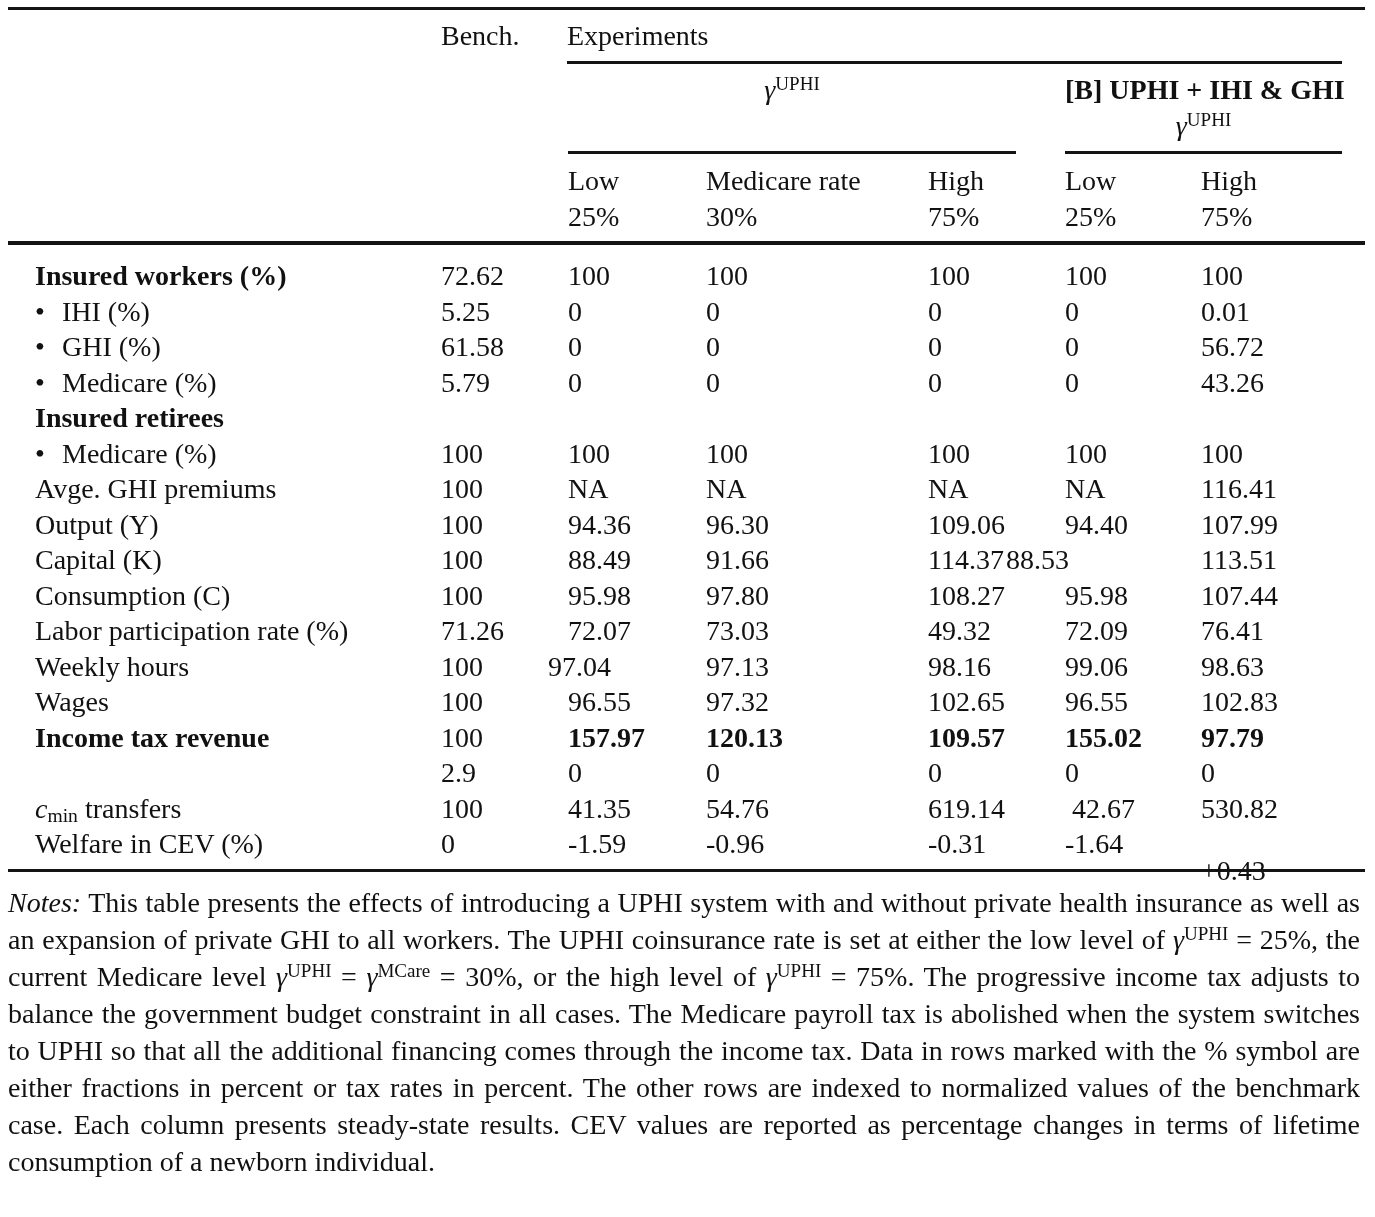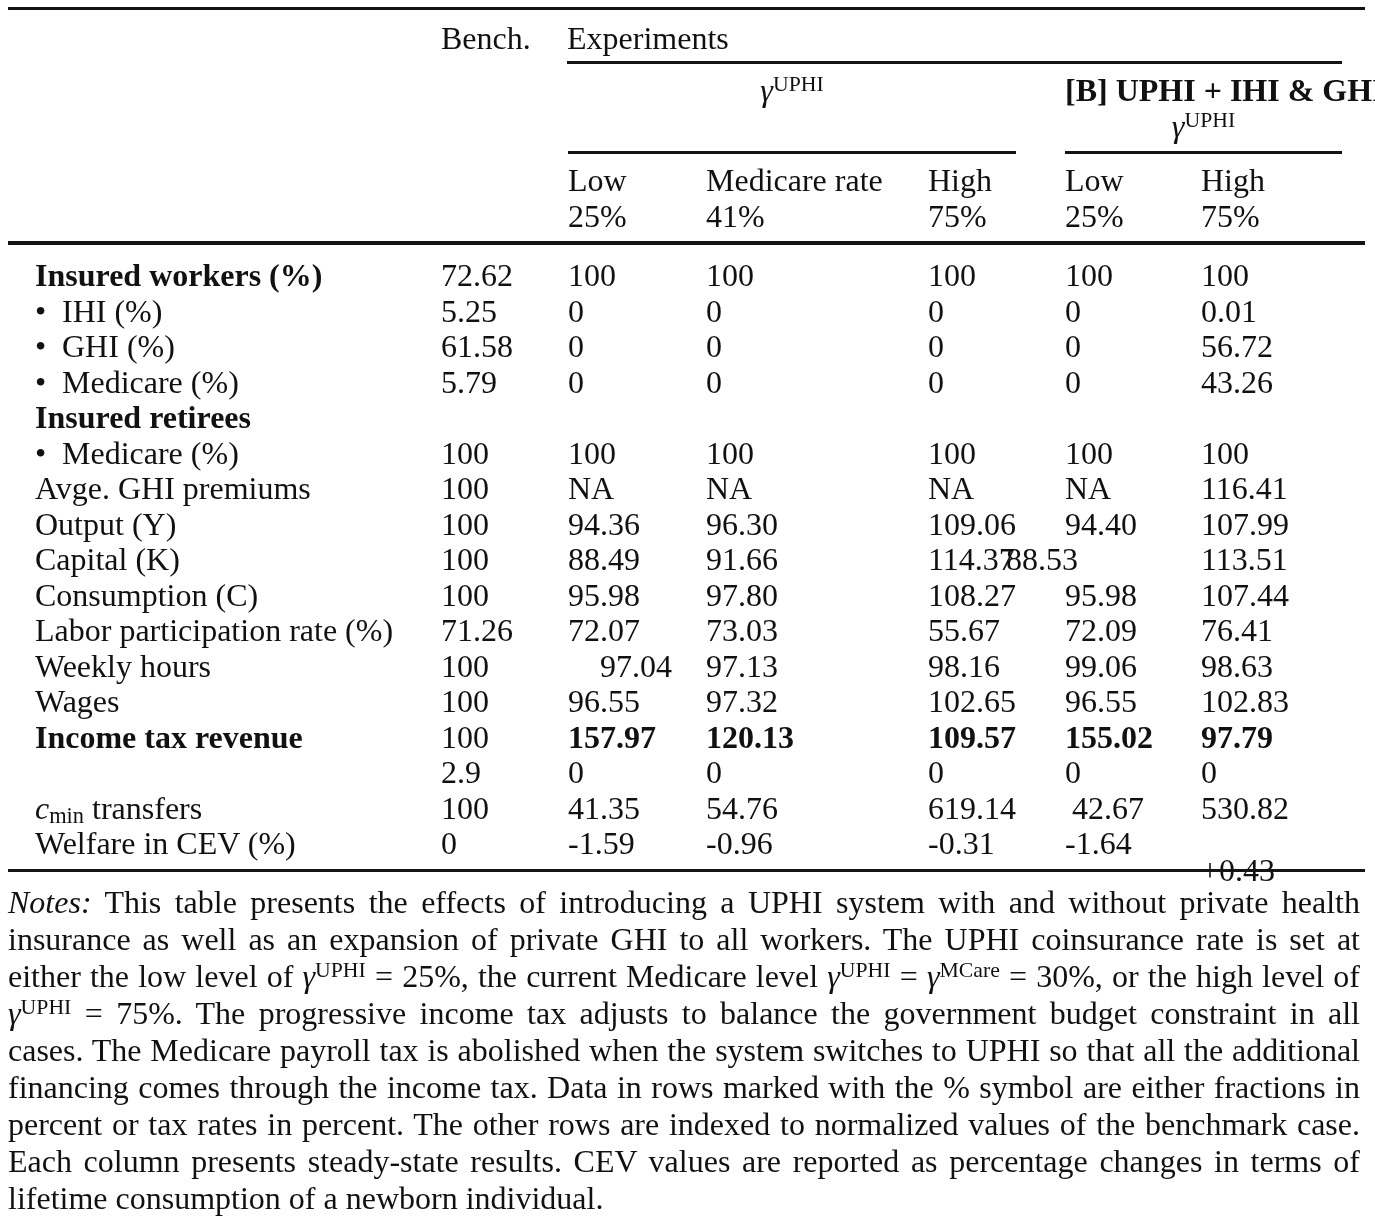--- a/index.html
+++ b/index.html
@@ -4,21 +4,21 @@
 <title>Table</title>
 <style>
   html, body { margin: 0; padding: 0; background: #ffffff; }
   .page {
     position: relative;
     width: 1375px;
     height: 1217px;
     background: #ffffff;
     color: #111111;
     font-family: "Liberation Serif", "DejaVu Serif", serif;
-    font-size: 32px;
+    font-size: 28px;
     border-radius: 32px;
   }
   .rule { position: absolute; background: #141414; }
   .rule-top    { left: 8px;    top: 7px;   width: 1357px; height: 3px; }
   .rule-exp    { left: 567px;  top: 61px;  width: 775px;  height: 2.5px; }
   .rule-ga     { left: 568px;  top: 151px; width: 448px;  height: 2.5px; }
   .rule-gb     { left: 1065px; top: 151px; width: 277px;  height: 2.5px; }
   .rule-mid    { left: 8px;    top: 241px; width: 1357px; height: 4px; }
   .rule-bottom { left: 8px;    top: 869px; width: 1357px; height: 3px; }
 
@@ -77,21 +77,21 @@
 
   <div class="rule rule-ga"></div>
   <div class="rule rule-gb"></div>
 
   <div class="colhead" style="left:568px">
     <div>Low</div>
     <div>25%</div>
   </div>
   <div class="colhead" style="left:706px">
     <div>Medicare rate</div>
-    <div>41%</div>
+    <div>30%</div>
   </div>
   <div class="colhead" style="left:928px">
     <div>High</div>
     <div>75%</div>
   </div>
   <div class="colhead" style="left:1065px">
     <div>Low</div>
     <div>25%</div>
   </div>
   <div class="colhead" style="left:1201px">
@@ -190,28 +190,28 @@
         <span class="cell" style="left: 706px;">97.80</span>
         <span class="cell" style="left: 928px;">108.27</span>
         <span class="cell" style="left: 1065px;">95.98</span>
         <span class="cell" style="left: 1201px;">107.44</span>
       </div>
       <div class="trow">
         <span class="cell cell-label">Labor participation rate (%)</span>
         <span class="cell cell-bench">71.26</span>
         <span class="cell" style="left: 568px; text-align: center;">72.07</span>
         <span class="cell" style="left: 706px;">73.03</span>
-        <span class="cell" style="left: 928px;">55.67</span>
+        <span class="cell" style="left: 928px;">49.32</span>
         <span class="cell" style="left: 1065px;">72.09</span>
         <span class="cell" style="left: 1201px;">76.41</span>
       </div>
       <div class="trow">
         <span class="cell cell-label">Weekly hours</span>
         <span class="cell cell-bench">100</span>
-        <span class="cell" style="left: 600px;">97.04</span>
+        <span class="cell" style="left: 548px;">97.04</span>
         <span class="cell" style="left: 706px;">97.13</span>
         <span class="cell" style="left: 928px;">98.16</span>
         <span class="cell" style="left: 1065px;">99.06</span>
         <span class="cell" style="left: 1201px;">98.63</span>
       </div>
       <div class="trow">
         <span class="cell cell-label">Wages</span>
         <span class="cell cell-bench">100</span>
         <span class="cell" style="left: 568px;">96.55</span>
         <span class="cell" style="left: 706px;">97.32</span>

